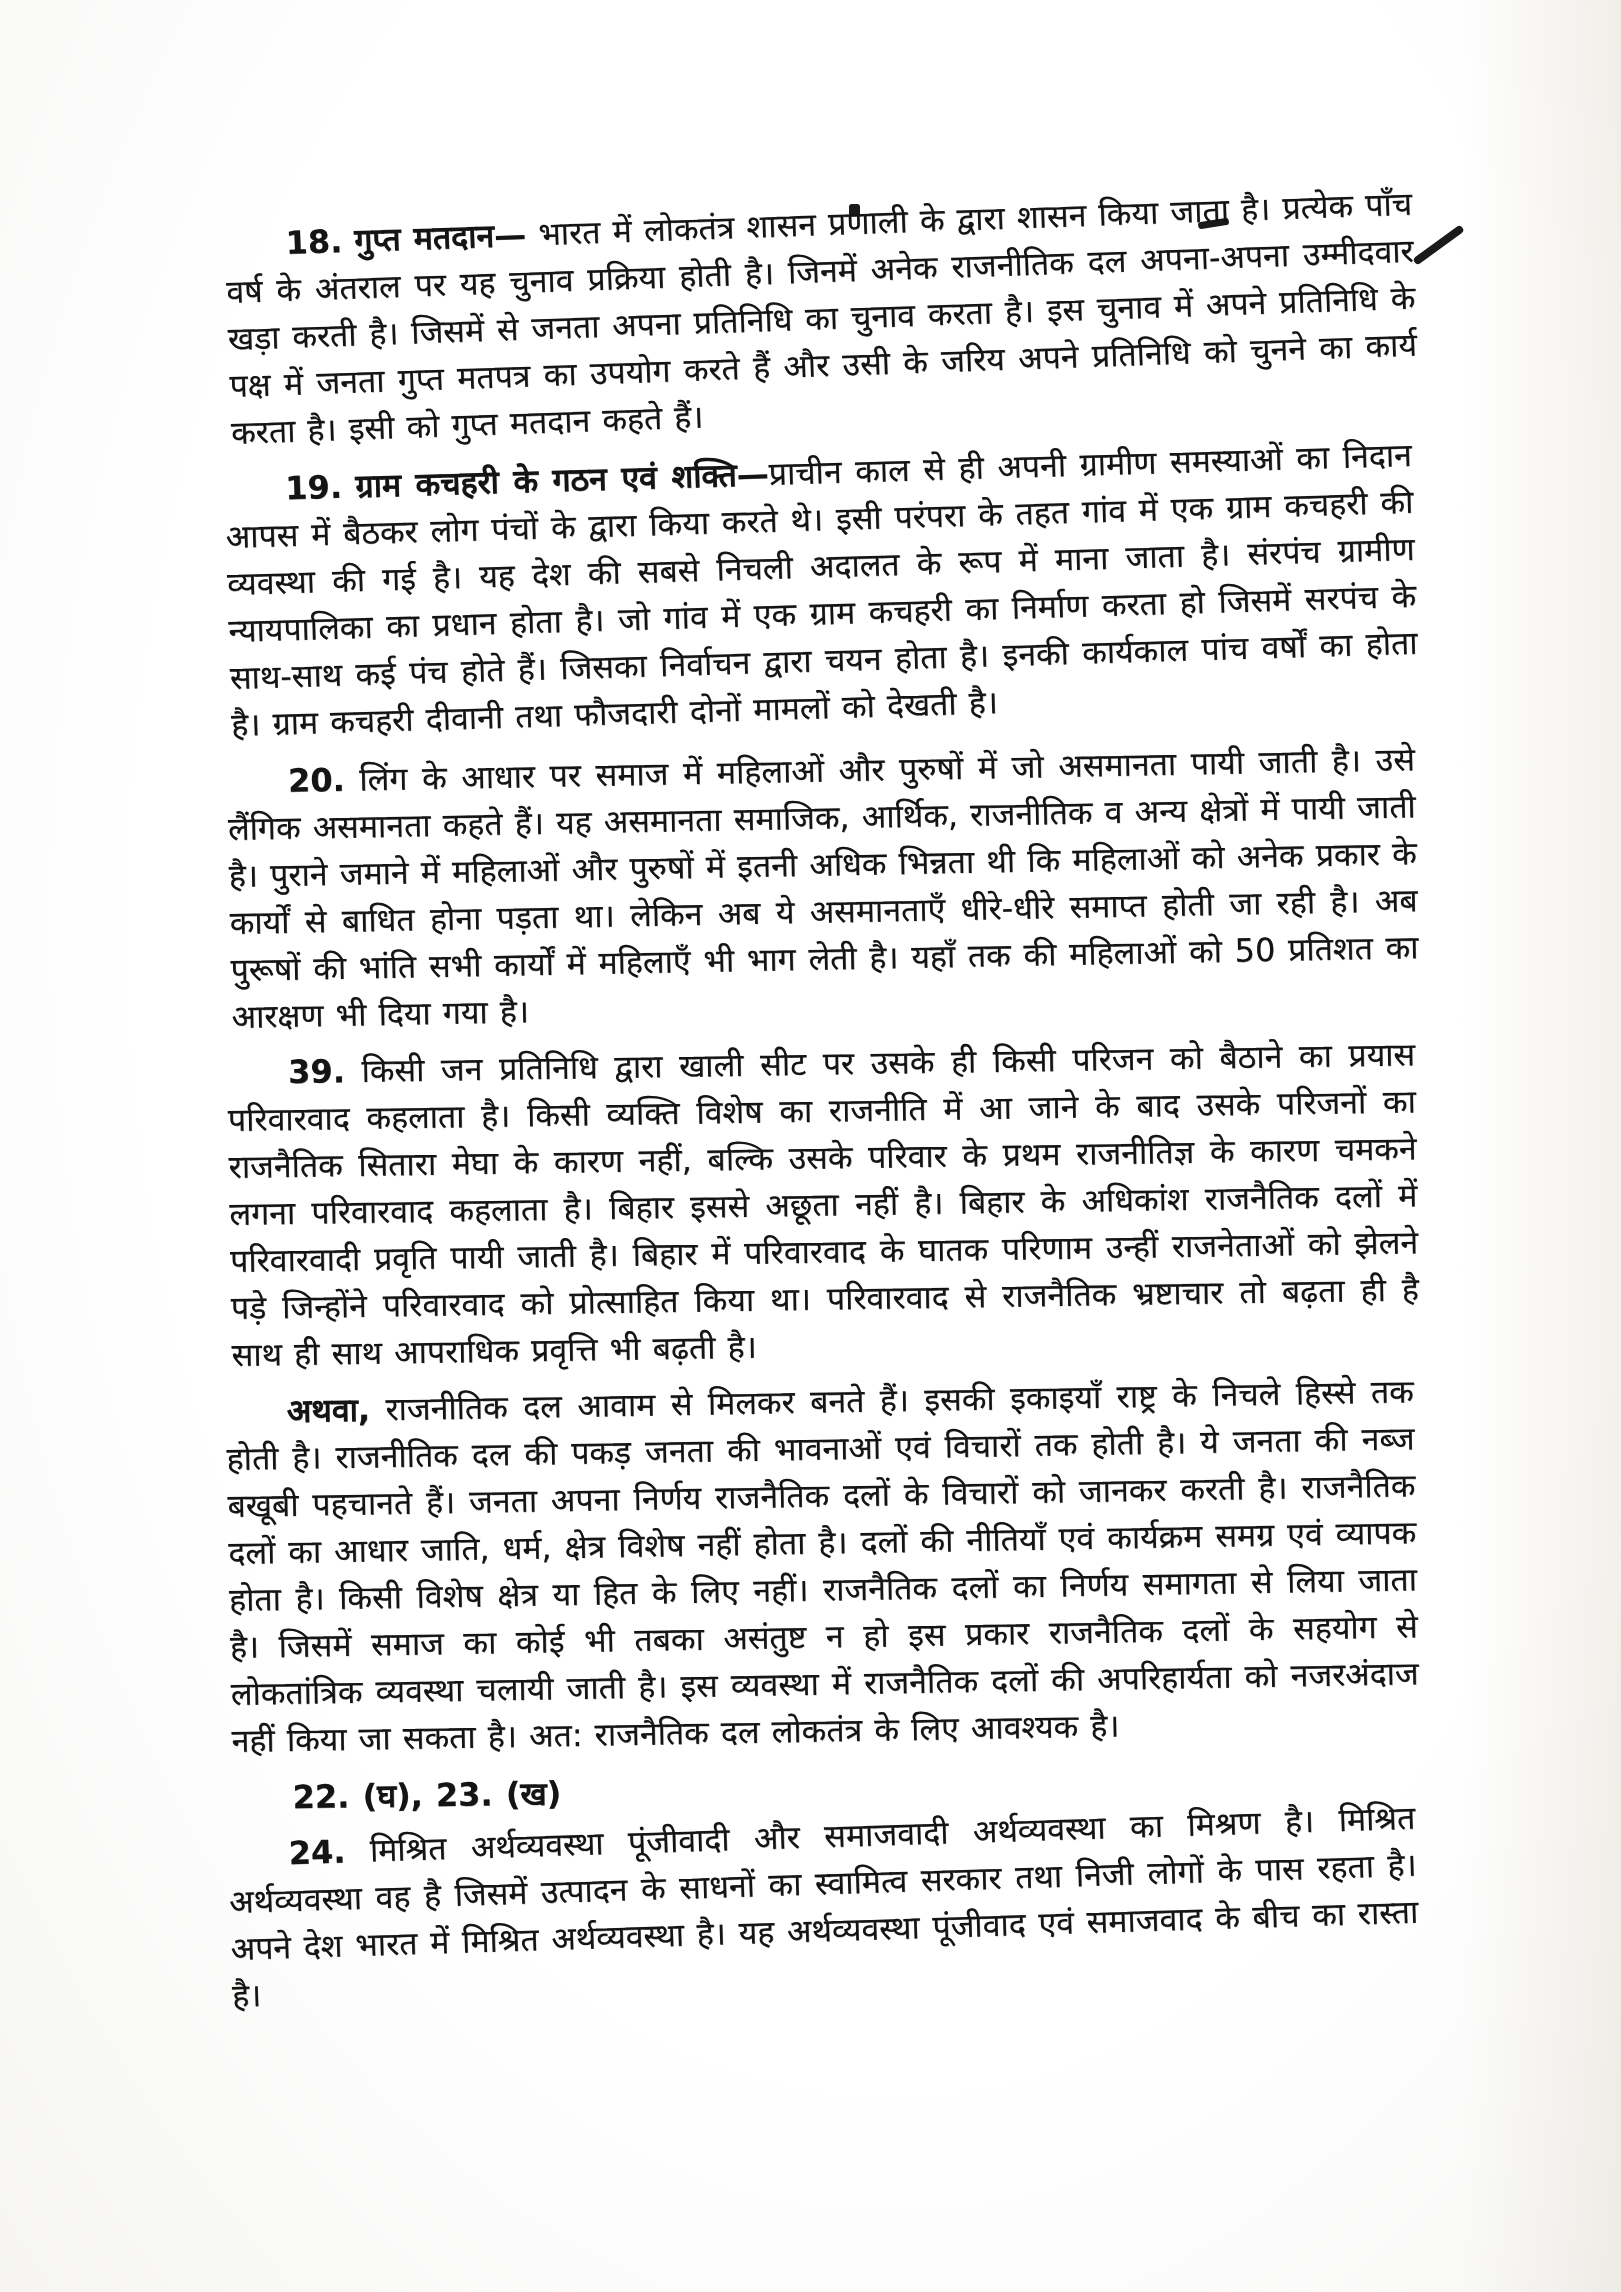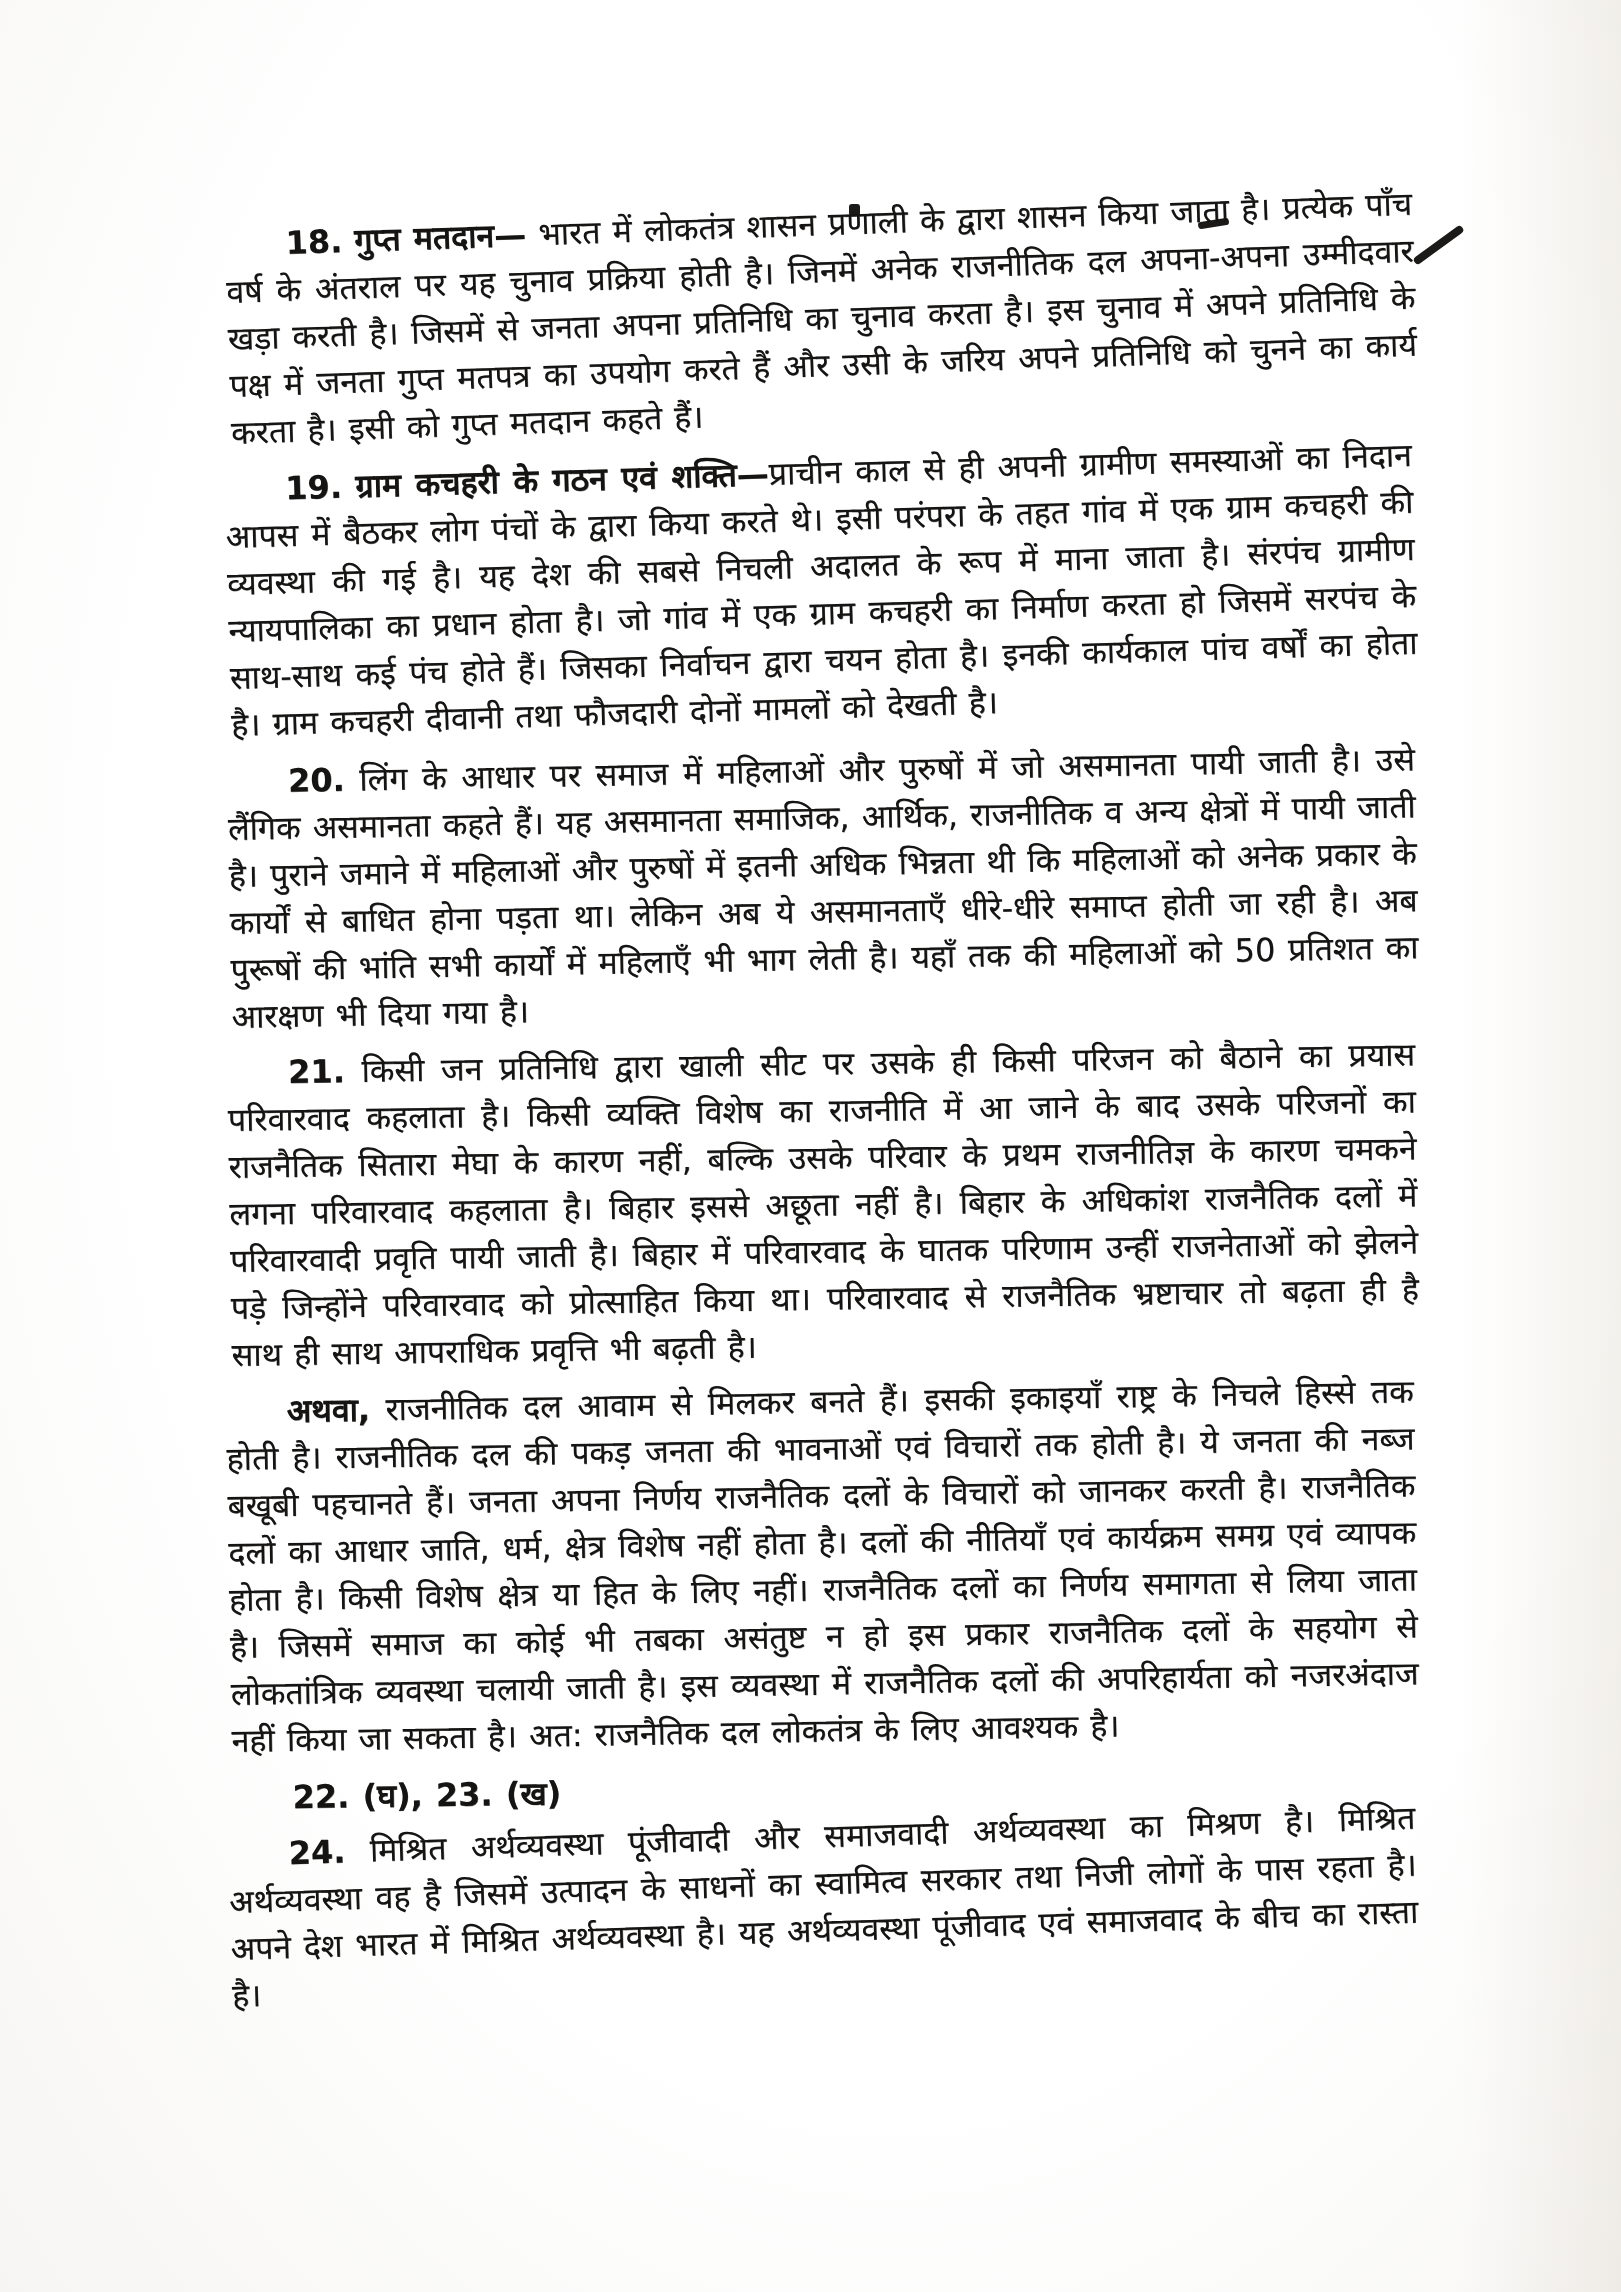--- a/index.html
+++ b/index.html
@@ -74,21 +74,21 @@
       <b>19.</b>
       <b>ग्राम कचहरी के गठन एवं शक्ति—</b><span>प्राचीन काल से ही अपनी ग्रामीण समस्याओं का निदान आपस में बैठकर लोग पंचों के द्वारा किया करते थे। इसी परंपरा के तहत गांव में एक ग्राम कचहरी की व्यवस्था की गई है। यह देश की सबसे निचली अदालत के रूप में माना जाता है। संरपंच ग्रामीण न्यायपालिका का प्रधान होता है। जो गांव में एक ग्राम कचहरी का निर्माण करता हो जिसमें सरपंच के साथ-साथ कई पंच होते हैं। जिसका निर्वाचन द्वारा चयन होता है। इनकी कार्यकाल पांच वर्षों का होता है। ग्राम कचहरी दीवानी तथा फौजदारी दोनों मामलों को देखती है।</span>
     </p>
 
     <p class="para p20">
       <b>20.</b>
       <span>लिंग के आधार पर समाज में महिलाओं और पुरुषों में जो असमानता पायी जाती है। उसे लैंगिक असमानता कहते हैं। यह असमानता समाजिक, आर्थिक, राजनीतिक व अन्य क्षेत्रों में पायी जाती है। पुराने जमाने में महिलाओं और पुरुषों में इतनी अधिक भिन्नता थी कि महिलाओं को अनेक प्रकार के कार्यों से बाधित होना पड़ता था। लेकिन अब ये असमानताएँ धीरे-धीरे समाप्त होती जा रही है। अब पुरूषों की भांति सभी कार्यों में महिलाएँ भी भाग लेती है। यहाँ तक की महिलाओं को 50 प्रतिशत का आरक्षण भी दिया गया है।</span>
     </p>
 
     <p class="para p21">
-      <b>21.</b>
+      <b>39.</b>
       <span>किसी जन प्रतिनिधि द्वारा खाली सीट पर उसके ही किसी परिजन को बैठाने का प्रयास परिवारवाद कहलाता है। किसी व्यक्ति विशेष का राजनीति में आ जाने के बाद उसके परिजनों का राजनैतिक सितारा मेघा के कारण नहीं, बल्कि उसके परिवार के प्रथम राजनीतिज्ञ के कारण चमकने लगना परिवारवाद कहलाता है। बिहार इससे अछूता नहीं है। बिहार के अधिकांश राजनैतिक दलों में परिवारवादी प्रवृति पायी जाती है। बिहार में परिवारवाद के घातक परिणाम उन्हीं राजनेताओं को झेलने पड़े जिन्होंने परिवारवाद को प्रोत्साहित किया था। परिवारवाद से राजनैतिक भ्रष्टाचार तो बढ़ता ही है साथ ही साथ आपराधिक प्रवृत्ति भी बढ़ती है।</span>
     </p>
 
     <p class="para p-alt">
       <b>अथवा,</b>
       <span>राजनीतिक दल आवाम से मिलकर बनते हैं। इसकी इकाइयाँ राष्ट्र के निचले हिस्से तक होती है। राजनीतिक दल की पकड़ जनता की भावनाओं एवं विचारों तक होती है। ये जनता की नब्ज बखूबी पहचानते हैं। जनता अपना निर्णय राजनैतिक दलों के विचारों को जानकर करती है। राजनैतिक दलों का आधार जाति, धर्म, क्षेत्र विशेष नहीं होता है। दलों की नीतियाँ एवं कार्यक्रम समग्र एवं व्यापक होता है। किसी विशेष क्षेत्र या हित के लिए नहीं। राजनैतिक दलों का निर्णय समागता से लिया जाता है। जिसमें समाज का कोई भी तबका असंतुष्ट न हो इस प्रकार राजनैतिक दलों के सहयोग से लोकतांत्रिक व्यवस्था चलायी जाती है। इस व्यवस्था में राजनैतिक दलों की अपरिहार्यता को नजरअंदाज नहीं किया जा सकता है। अत: राजनैतिक दल लोकतंत्र के लिए आवश्यक है।</span>
     </p>
 
     <p class="para p2223">
       <b>22. (घ), 23. (ख)</b>

